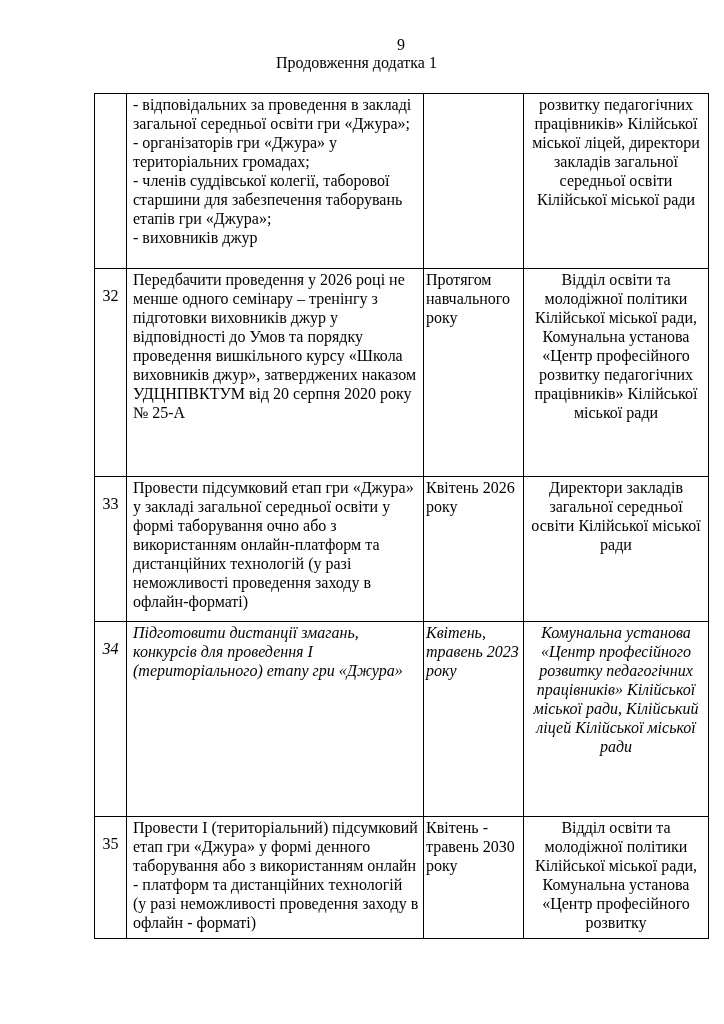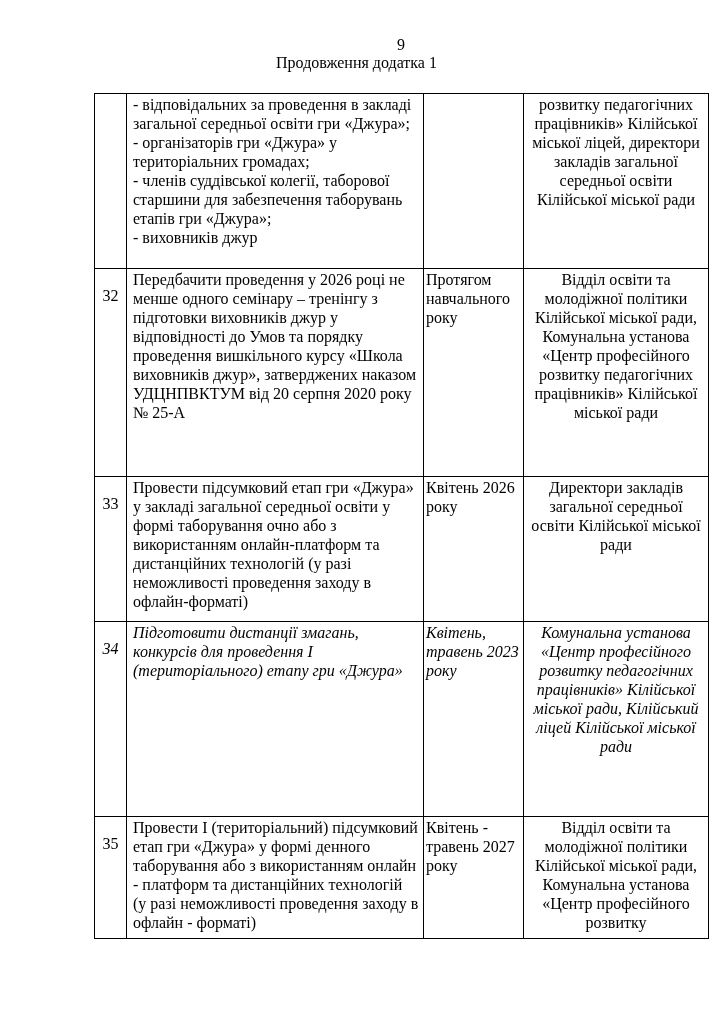--- a/index.html
+++ b/index.html
@@ -86,17 +86,17 @@
     </tr>
     <tr class="r4">
       <td class="cell-num">34</td>
       <td class="cell-task">Підготовити дистанції змагань, конкурсів для проведення І (територіального) етапу гри «Джура»</td>
       <td class="cell-time">Квітень, травень 2023 року</td>
       <td class="cell-resp">Комунальна установа «Центр професійного розвитку педагогічних працівників» Кілійської міської ради, Кілійський ліцей Кілійської міської ради</td>
     </tr>
     <tr class="r5">
       <td class="cell-num">35</td>
       <td class="cell-task">Провести І (територіальний) підсумковий етап гри «Джура» у формі денного таборування або з використанням онлайн - платформ та дистанційних технологій (у разі неможливості проведення заходу в офлайн - форматі)</td>
-      <td class="cell-time">Квітень - травень 2027 року</td>
+      <td class="cell-time">Квітень - травень 2030 року</td>
       <td class="cell-resp">Відділ освіти та молодіжної політики Кілійської міської ради, Комунальна установа «Центр професійного розвитку</td>
     </tr>
   </tbody>
 </table>
 
 </body></html>

